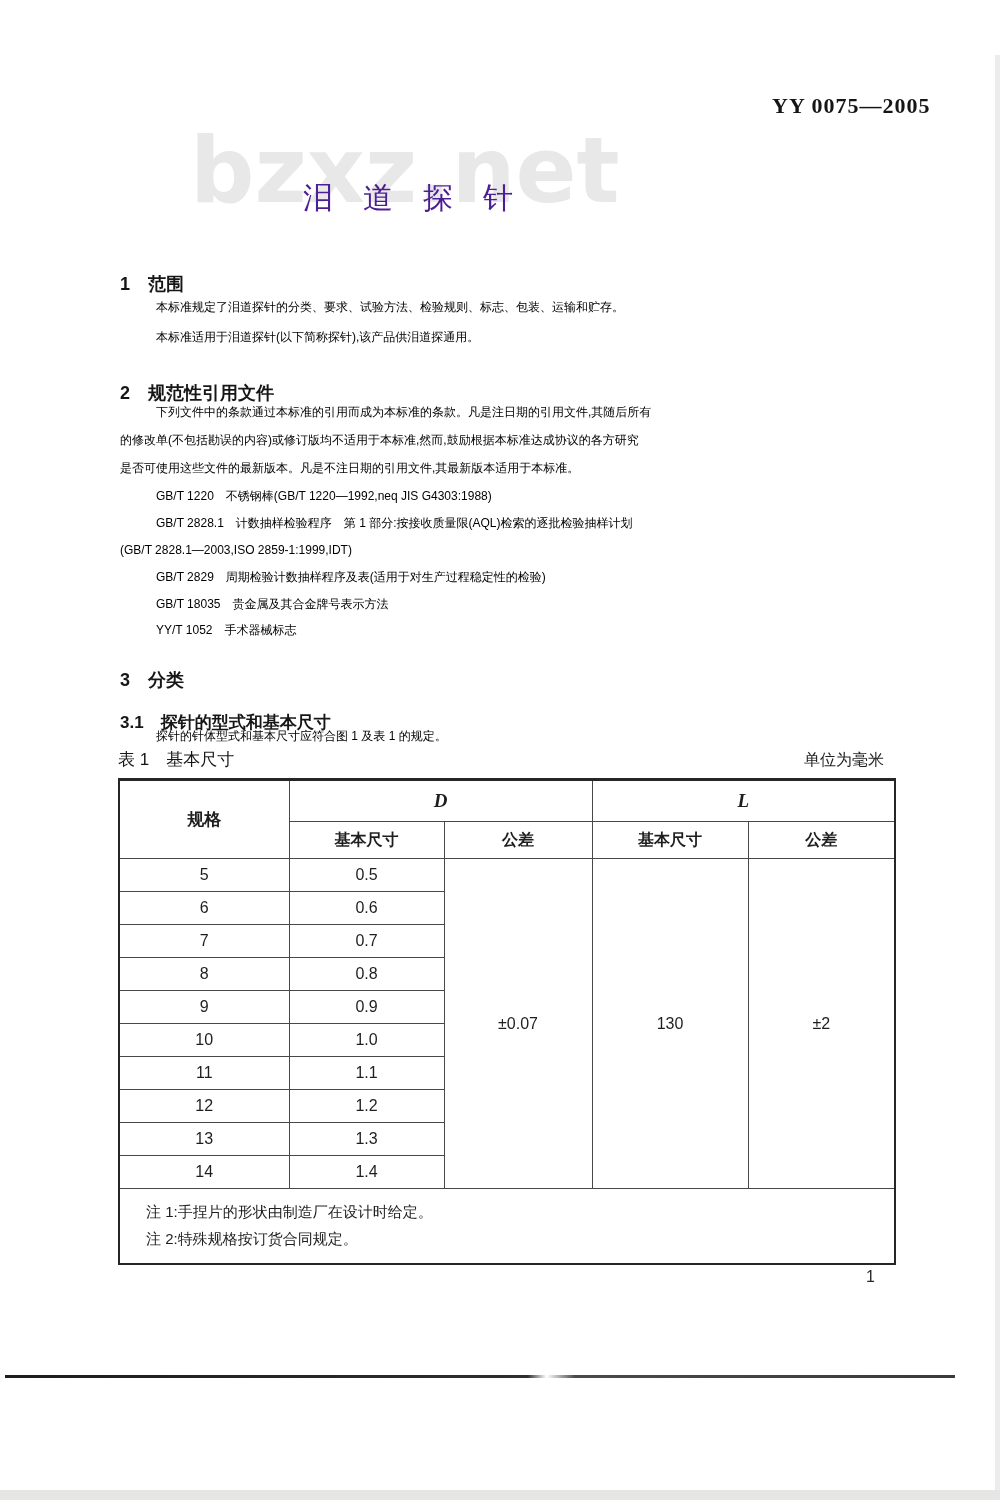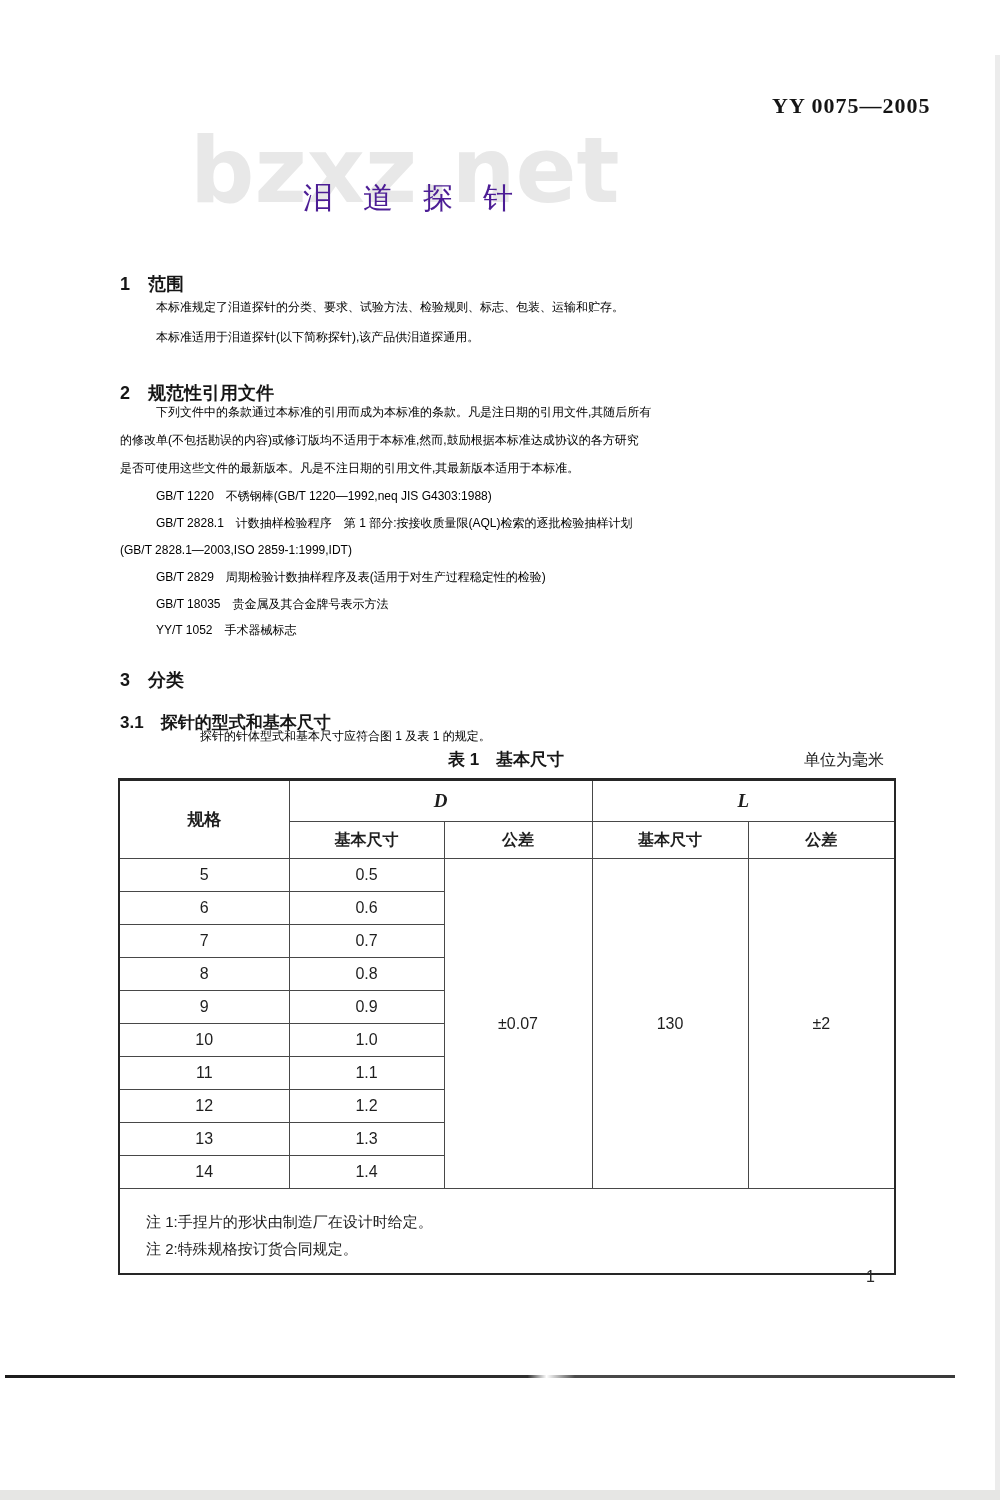--- a/index.html
+++ b/index.html
@@ -23,22 +23,22 @@
   }
   .doc-title {
     top:178px; left:0; width:816px; text-align:center;
     font-size:30px; font-weight:normal; color:#4c1d95; z-index:2;
   }
 
   .h1 { font-size:18px; font-weight:bold; color:#161616;margin-top:12px; }
   .body-line { font-size:12px; color:#000000; }
 
   .caption-row { top:748px; left:118px; width:776px; height:24px; }
-  .caption-center { position:absolute; left:0; width:100%; text-align:center;
-    font-size:17px; font-weight:bold; color:#161616; }
+  .caption-center { position:absolute; left:0; width:100%; text-align:left;
+    font-size:17px; font-weight:normal; color:#161616; }
   .unit-label { position:absolute; right:10px; top:2px; font-size:16px; color:#1e1e1e; }
 
   table.t1 {
     position:absolute; top:778px; left:118px; width:776px;
     border-collapse:collapse; table-layout:fixed;
     border:2px solid #262626; border-top-width:3px;
   }
   table.t1 th, table.t1 td {
     border:1px solid #484848; text-align:center; vertical-align:middle;
     padding:0; color:#1e1e1e;
@@ -46,21 +46,21 @@
   table.t1 thead th { font-weight:bold; font-size:16px; }
   table.t1 .group-letter {
     font-family:"Liberation Serif","DejaVu Serif",serif;
     font-style:italic; font-size:19px; font-weight:bold; height:40px;
   }
   table.t1 .spec-head { font-size:17px;margin-left:44px; }
   table.t1 .sub-head { height:36px; }
   table.t1 tbody td { height:32px; font-size:16px; }
   table.t1 td.merged { font-size:16px; }
   table.t1 td.notes-cell {
-    text-align:left; padding:19px 10px 11px 26px; height:auto;
+    text-align:left; padding:9px 10px 11px 26px; height:auto;
     font-size:15px; line-height:27px;
   }
   .note-line { white-space:nowrap; }
 
   .page-number { top:1268px; left:866px; font-size:16px; color:#2a2a2a; }
 
   .footer-rule {
     top:1375px; left:5px; width:950px; height:3px;
     background:linear-gradient(90deg,#1c1c1c 0%,#2e2e2e 55%,#ffffff 57%,#4a4a4a 60%,#3a3a3a 100%);
   }
@@ -86,21 +86,21 @@
   <div class="abs body-line" style="top:460px; left:120px;">是否可使用这些文件的最新版本。凡是不注日期的引用文件,其最新版本适用于本标准。</div>
   <div class="abs body-line" style="top:488px; left:156px;">GB/T 1220　不锈钢棒(GB/T 1220—1992,neq JIS G4303:1988)</div>
   <div class="abs body-line" style="top:515px; left:156px;">GB/T 2828.1　计数抽样检验程序　第 1 部分:按接收质量限(AQL)检索的逐批检验抽样计划</div>
   <div class="abs body-line" style="top:543px; left:120px;">(GB/T 2828.1—2003,ISO 2859-1:1999,IDT)</div>
   <div class="abs body-line" style="top:569px; left:156px;">GB/T 2829　周期检验计数抽样程序及表(适用于对生产过程稳定性的检验)</div>
   <div class="abs body-line" style="top:596px; left:156px;">GB/T 18035　贵金属及其合金牌号表示方法</div>
   <div class="abs body-line" style="top:622px; left:156px;">YY/T 1052　手术器械标志</div>
 
   <div class="abs h1" style="top:656px; left:120px;">3　分类</div>
   <div class="abs h1" style="top:699px; left:120px; font-size:17px;">3.1　探针的型式和基本尺寸</div>
-  <div class="abs body-line" style="top:728px; left:156px;margin-left:44px;">探针的针体型式和基本尺寸应符合图 1 及表 1 的规定。</div>
+  <div class="abs body-line" style="top:728px; left:156px;">探针的针体型式和基本尺寸应符合图 1 及表 1 的规定。</div>
 
   <div class="abs caption-row">
     <span class="caption-center">表 1　基本尺寸</span>
     <span class="unit-label">单位为毫米</span>
   </div>
 
   <table class="t1">
     <colgroup>
       <col style="width:170px">
         <col style="width:155px">

